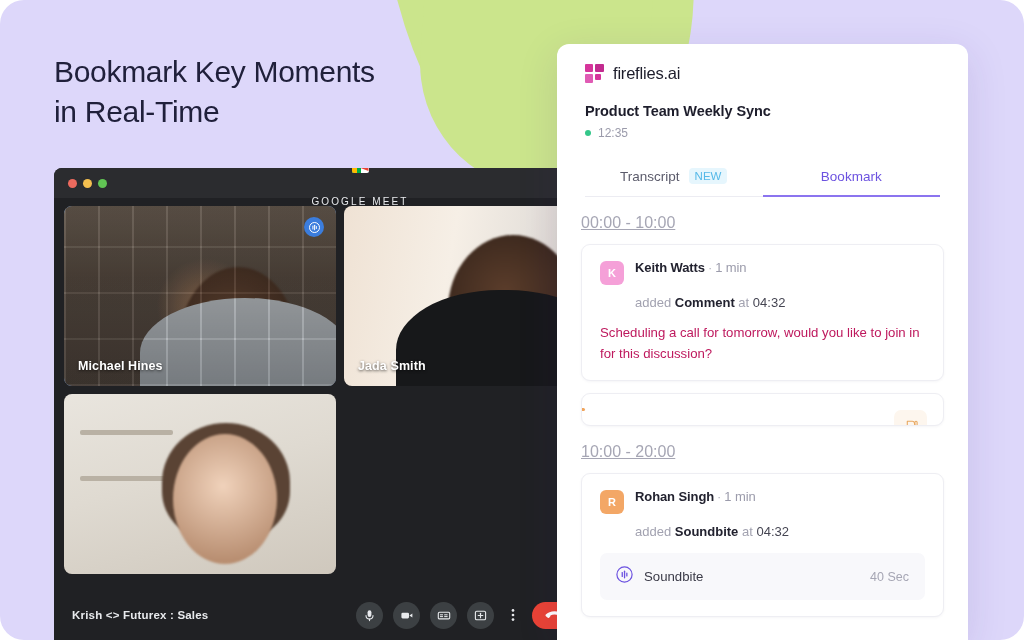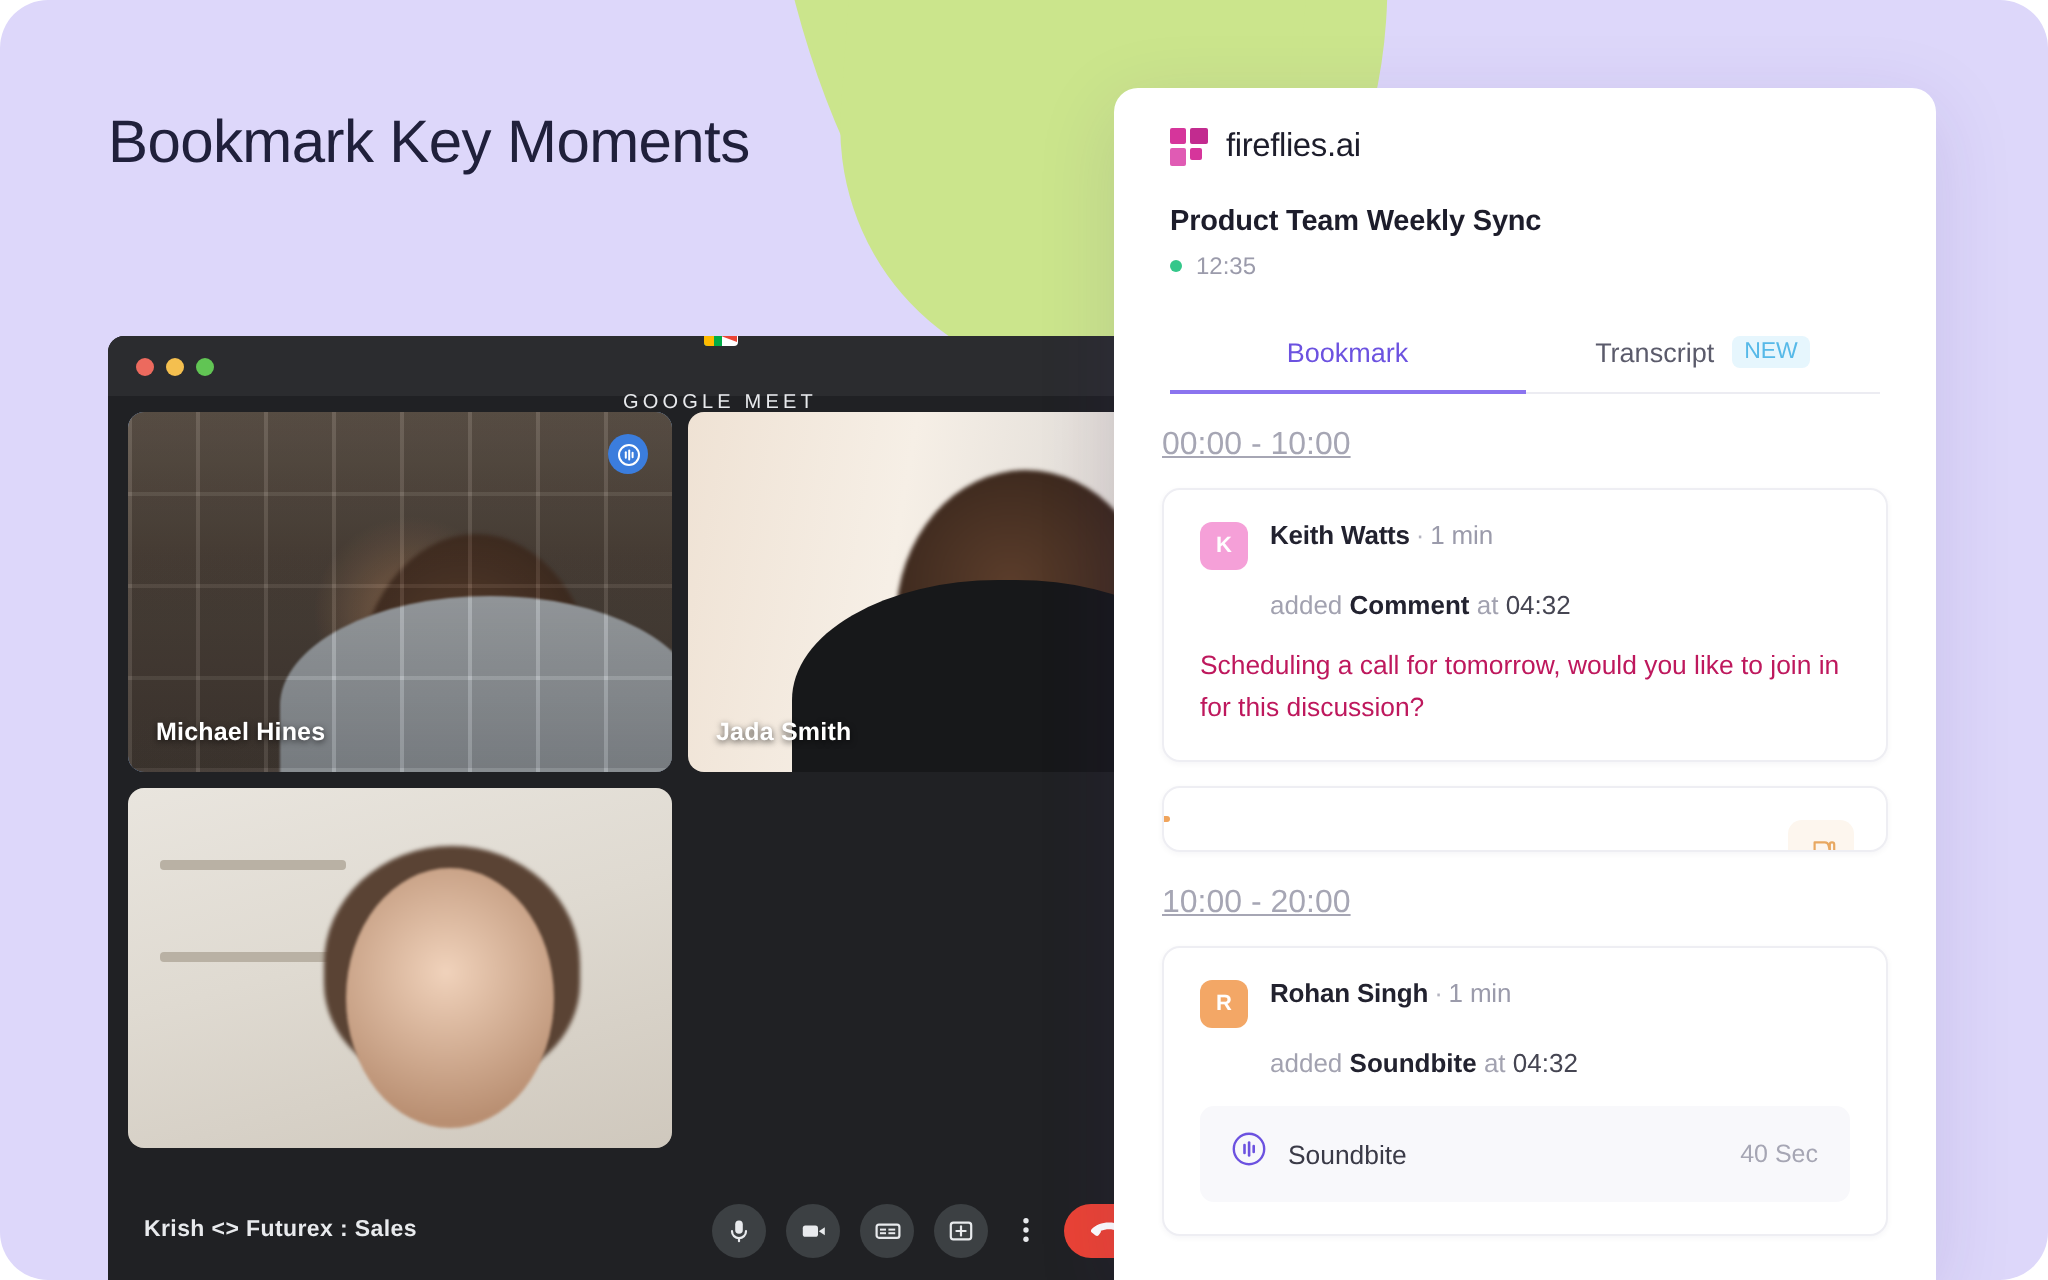--- a/index.html
+++ b/index.html
@@ -359,20 +359,21 @@
 </head>
 <body>
 
 <div id="stage">
 
   <div class="blob"></div>
   <div class="blob2"></div>
 
   <h1 class="headline">
     <span>Bookmark Key Moments</span><br>
+    <span>in Real-Time</span>
   </h1>
 
   <div class="meet-window">
 
     <div class="meet-topbar">
       <div class="traffic">
         <span class="dot r"></span>
         <span class="dot y"></span>
         <span class="dot g"></span>
       </div>
@@ -493,26 +494,26 @@
       </div>
 
       <div class="meeting-title">Product Team Weekly Sync</div>
 
       <div class="meeting-meta">
         <span class="live-dot"></span>
         <span class="meeting-time">12:35</span>
       </div>
 
       <div class="tabs">
-        <div class="tab active">
-          <span>Bookmark</span>
-        </div>
         <div class="tab">
           <span>Transcript</span>
           <span class="new-badge">NEW</span>
+        </div>
+        <div class="tab active">
+          <span>Bookmark</span>
         </div>
       </div>
     </div>
 
     <div class="panel-body">
 
       <div class="time-sep">00:00 - 10:00</div>
 
       <div class="card">
         <div class="card-head">

